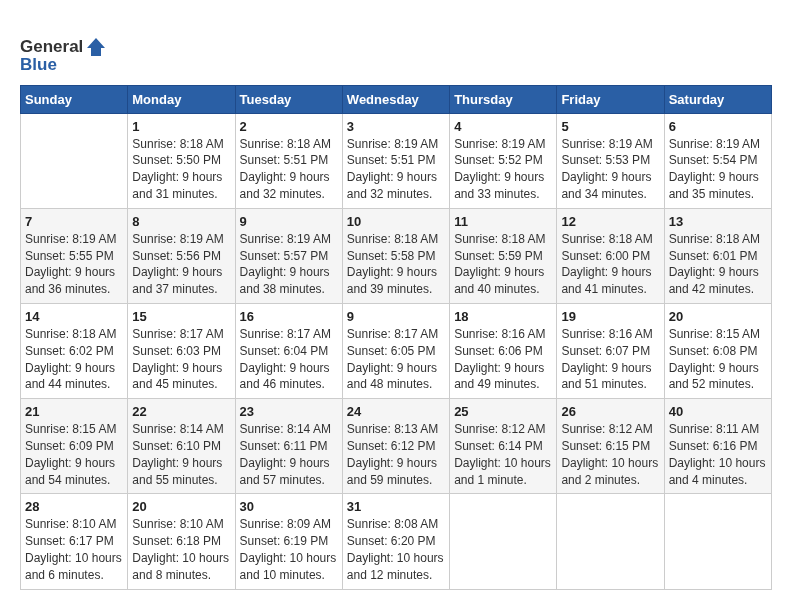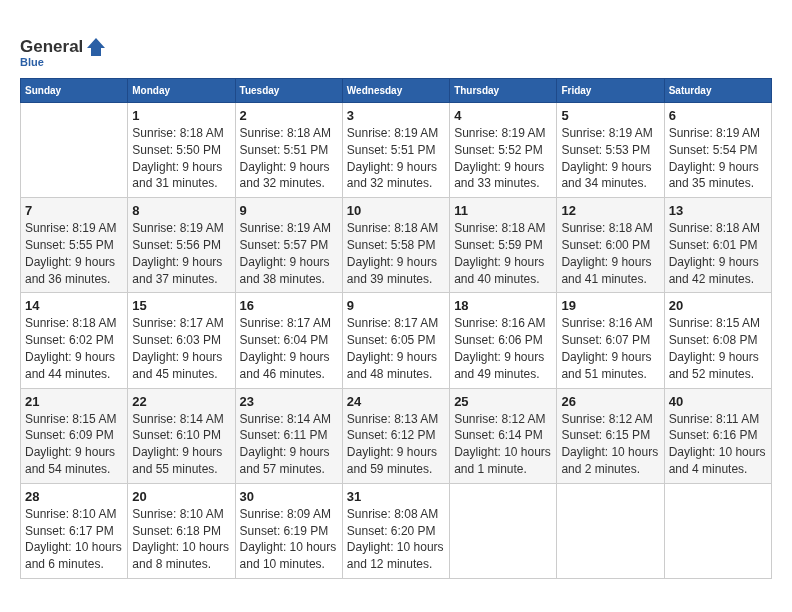--- a/index.html
+++ b/index.html
@@ -37,21 +37,21 @@
     table {
       width: 100%;
       border-collapse: collapse;
       font-size: 11px;
     }
     thead tr th {
       background-color: #2a5fa5;
       color: #fff;
       padding: 6px 4px;
       text-align: left;
-      font-size: 10px;
+      font-size: 13px;
       font-weight: bold;
       border: 1px solid #1e4a8a;
     }
     tbody tr td {
       vertical-align: top;
       padding: 5px 4px;
       border: 1px solid #ccc;
       width: 14.28%;
       min-height: 80px;
     }
@@ -81,21 +81,21 @@
 
 <div class="header-area">
   <div class="logo">
     <div style="line-height:1.1;">
       <div style="display:flex;align-items:center;gap:2px;">
         <span style="font-size:17px;font-weight:bold;color:#333;">General</span>
         <svg width="22" height="22" viewBox="0 0 22 22">
           <polygon points="11,2 20,12 16,12 16,20 6,20 6,12 2,12" fill="#2a5fa5"></polygon>
         </svg>
       </div>
-      <div style="font-size:11px;font-weight:bold;color:#2a5fa5;margin-top:-2px;">Blue</div>
+      <div style="font-size:17px;font-weight:bold;color:#2a5fa5;margin-top:-2px;">Blue</div>
     </div>
   </div>
   <div class="title-area">
     <div class="main-title"></div>
     <div class="subtitle"></div>
   </div>
 </div>
 
 <table>
   <thead>

